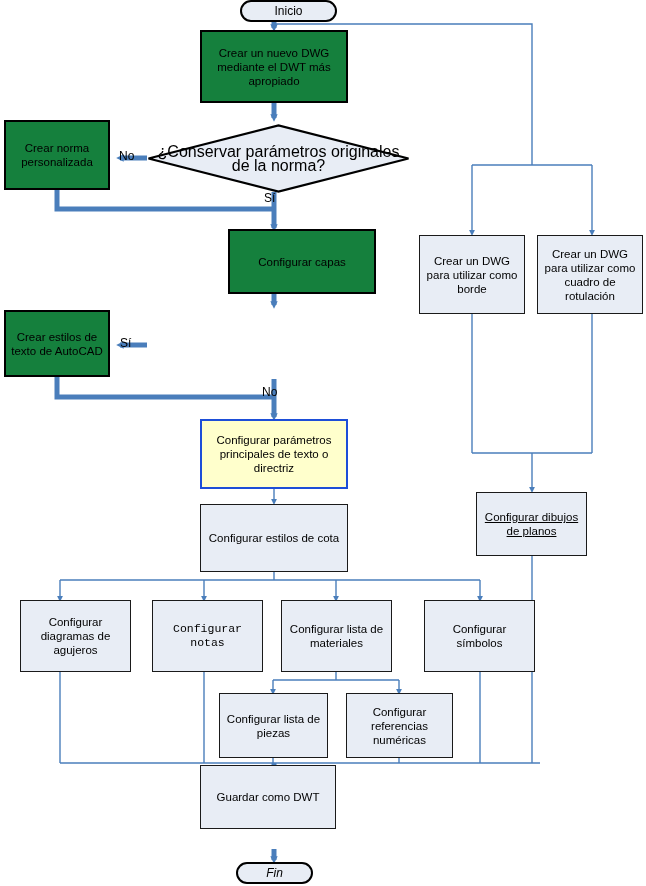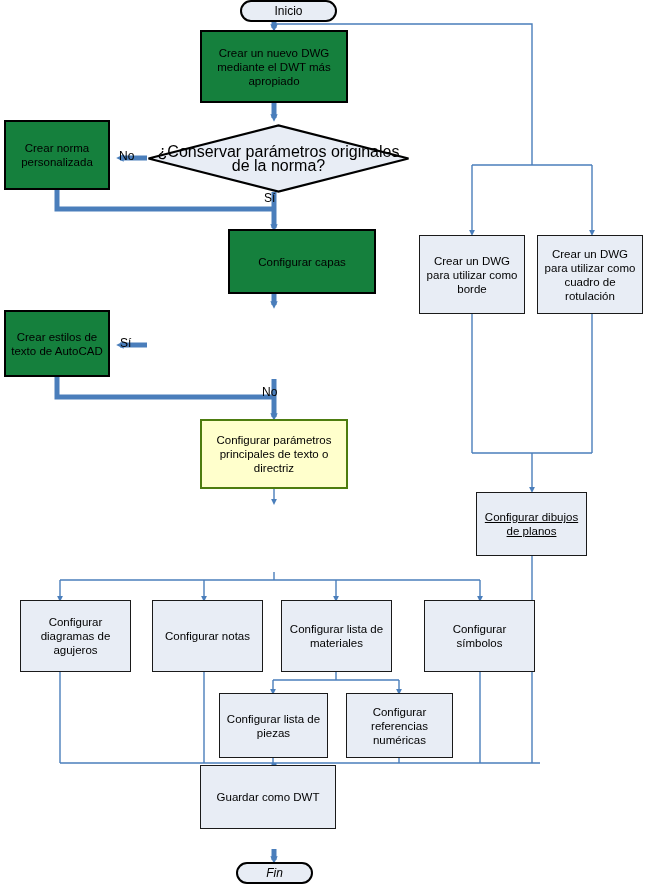--- a/index.html
+++ b/index.html
@@ -48,21 +48,21 @@
     border: 1.2px solid #1a1a1a;
   }
   
   .proc-thick {
     background: #15803d;
     border: 2px solid #000000;
   }
   
   .proc-hl {
     background: #ffffcc;
-    border: 2px solid #4d7c0f;
+    border: 2px solid #1d4ed8;
   }
   
   .term {
     background: #e8edf5;
     border: 2px solid #000000;
     border-radius: 11px;
     font-size: 12px;
   }
   
   .decision {
@@ -198,20 +198,23 @@
     <span class="txt">Configurar capas</span>
   </div>
 
 
   <div class="node proc-hl" style="left:200px; top:419px; width:148px; height:70px;">
     <span class="txt">Configurar parámetros
 principales de texto o
 directriz</span>
   </div>
 
+  <div class="node proc" style="left:200px; top:504px; width:148px; height:68px;">
+    <span class="txt">Configurar estilos de cota</span>
+  </div>
 
   <div class="node proc" style="left:200px; top:765px; width:136px; height:64px;">
     <span class="txt">Guardar como DWT</span>
   </div>
 
   <div class="node proc-thick" style="left:4px; top:120px; width:106px; height:70px;justify-content:center;">
     <span class="txt">Crear norma
 personalizada</span>
   </div>
 
@@ -219,21 +222,21 @@
     <span class="txt">Crear estilos de
 texto de AutoCAD</span>
   </div>
 
   <div class="node proc" style="left:20px; top:600px; width:111px; height:72px;">
     <span class="txt">Configurar
 diagramas de
 agujeros</span>
   </div>
 
-  <div class="node proc" style="left:152px; top:600px; width:111px; height:72px;">
+  <div class="node proc" style="left:152px; top:600px; width:111px; height:72px;font-family:Liberation Mono, monospace;">
     <span class="txt">Configurar notas</span>
   </div>
 
   <div class="node proc" style="left:281px; top:600px; width:111px; height:72px;">
     <span class="txt">Configurar lista de
 materiales</span>
   </div>
 
   <div class="node proc" style="left:424px; top:600px; width:111px; height:72px;">
     <span class="txt">Configurar

